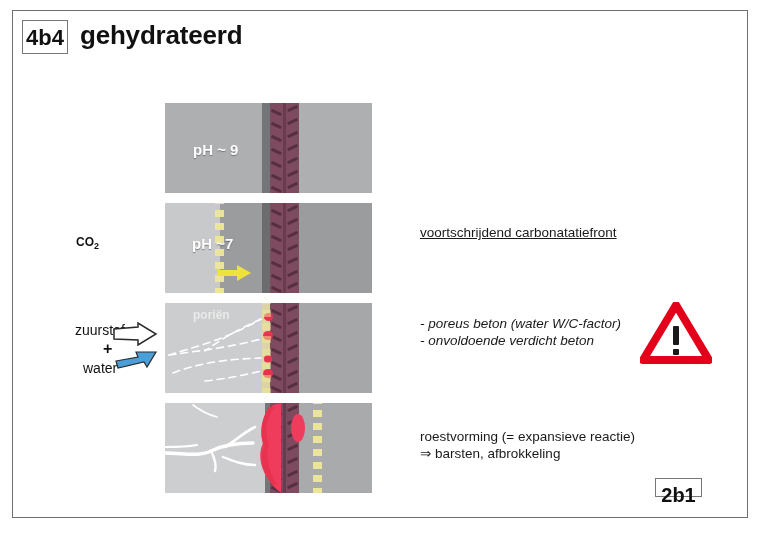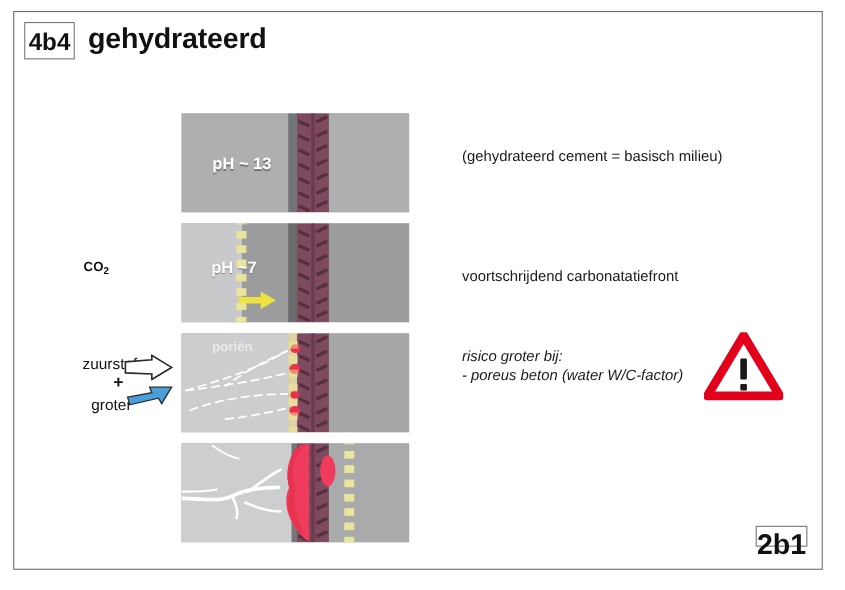--- a/index.html
+++ b/index.html
@@ -34,24 +34,24 @@
     text-align: center;
     font-family: "Liberation Sans", sans-serif;
   }
   #code-top {
     left: 22px; top: 20px;
     width: 46px; height: 34px;
     line-height: 33px;
     font-size: 22px;
   }
   #code-bottom {
-    left: 687px; top: 478px;
+    left: 655px; top: 478px;
     width: 47px; height: 19px;
     line-height: 33px;
-    font-size: 26px;
+    font-size: 20px;
   }
   #page-title {
     position: absolute;
     left: 80px; top: 20px;
     font-size: 26px;
     font-weight: bold;
     color: #111;
     letter-spacing: -0.2px;
   }
   #page-subtitle {
@@ -189,21 +189,21 @@
 
   
   .rtext {
     position: absolute;
     left: 420px;
     font-size: 13.5px;
     color: #1a1a1a;
     line-height: 17px;
   }
   #rtext-1 { top: 133px; }
-  #rtext-2 { top: 242px; }
+  #rtext-2 { top: 224px; text-decoration: underline; }
   #rtext-3 { top: 315px; }
   #rtext-4 { top: 428px; }
   .rtext .it { font-style: italic; }
 
   #warning-triangle {
     position: absolute;
     left: 640px; top: 302px;
   }
 </style>
 </head>
@@ -230,21 +230,21 @@
         <div class="rib r" style="top:30px;"></div>
       <div class="rib l" style="top:47px;"></div>
         <div class="rib r" style="top:43px;"></div>
       <div class="rib l" style="top:60px;"></div>
         <div class="rib r" style="top:56px;"></div>
       <div class="rib l" style="top:73px;"></div>
         <div class="rib r" style="top:69px;"></div>
       <div class="rib l" style="top:85px;"></div>
         <div class="rib r" style="top:81px;"></div>
     </div>
-    <div class="ph-label" id="ph-1">pH ~ 13</div>
+    <div class="ph-label" id="ph-1">pH ~ 9</div>
   </div>
 
   <div class="panel" id="panel-2">
     <div class="zone" style="left:0; width:55px; background:#c8c9ca;"></div>
     <div class="zone" style="left:55px; width:50px; background:#9b9c9e;"></div>
     <div class="zone" style="left:134px; width:73px; background:#9b9c9e;"></div>
     <div class="rebar-shadow"></div>
     <div class="rebar">
       <div class="core"></div>
       <div class="rib l" style="top:8px;"></div>
@@ -345,43 +345,46 @@
     </svg>
     <div class="front" id="front-4"></div>
   </div>
 
   <div class="left-anno" id="co2-label">
     <span>CO</span><sub>2</sub>
   </div>
 
   <div class="left-anno" id="zuurstof-label">zuurstof</div>
   <div class="left-anno" id="plus-label">+</div>
-  <div class="left-anno" id="water-label">groter</div>
+  <div class="left-anno" id="water-label">water</div>
 
   <svg class="arrow-svg" id="arrow-white" width="46" height="24" viewBox="0 0 46 24">
     <polygon points="2,7 26,5 26,1 44,12 26,23 26,18 2,17" fill="#ffffff" stroke="#2b2b2b" stroke-width="1.5"></polygon>
   </svg>
 
   <svg class="arrow-svg" id="arrow-blue" width="44" height="26" viewBox="0 0 44 26">
     <polygon points="2,18 24,14 22,9 42,9 33,24 30,19 4,25" fill="#4a9fd8" stroke="#2b2b2b" stroke-width="1.2"></polygon>
   </svg>
 
   <div class="rtext" id="rtext-1">
-    <div>(gehydrateerd cement = basisch milieu)</div>
   </div>
 
   <div class="rtext" id="rtext-2">
     <div>voortschrijdend carbonatatiefront</div>
   </div>
 
   <div class="rtext" id="rtext-3">
-    <div class="it">risico groter bij:</div>
     <div class="it">- poreus beton (water W/C-factor)</div>
-  </div>
-
+    <div class="it">- onvoldoende verdicht beton</div>
+  </div>
+
+  <div class="rtext" id="rtext-4">
+    <div>roestvorming (= expansieve reactie)</div>
+    <div>⇒ barsten, afbrokkeling</div>
+  </div>
 
   <svg id="warning-triangle" width="72" height="62" viewBox="0 0 72 62">
     <polygon points="36,3 69,58 3,58" fill="none" stroke="#e2001a" stroke-width="8" stroke-linejoin="round"></polygon>
     <rect x="33" y="24" width="6" height="19" fill="#1a1a1a" rx="1"></rect>
     <rect x="33" y="47" width="6" height="6" fill="#1a1a1a" rx="1"></rect>
   </svg>
 
   <div class="code-box" id="code-bottom">2b1</div>
 </div>
 

